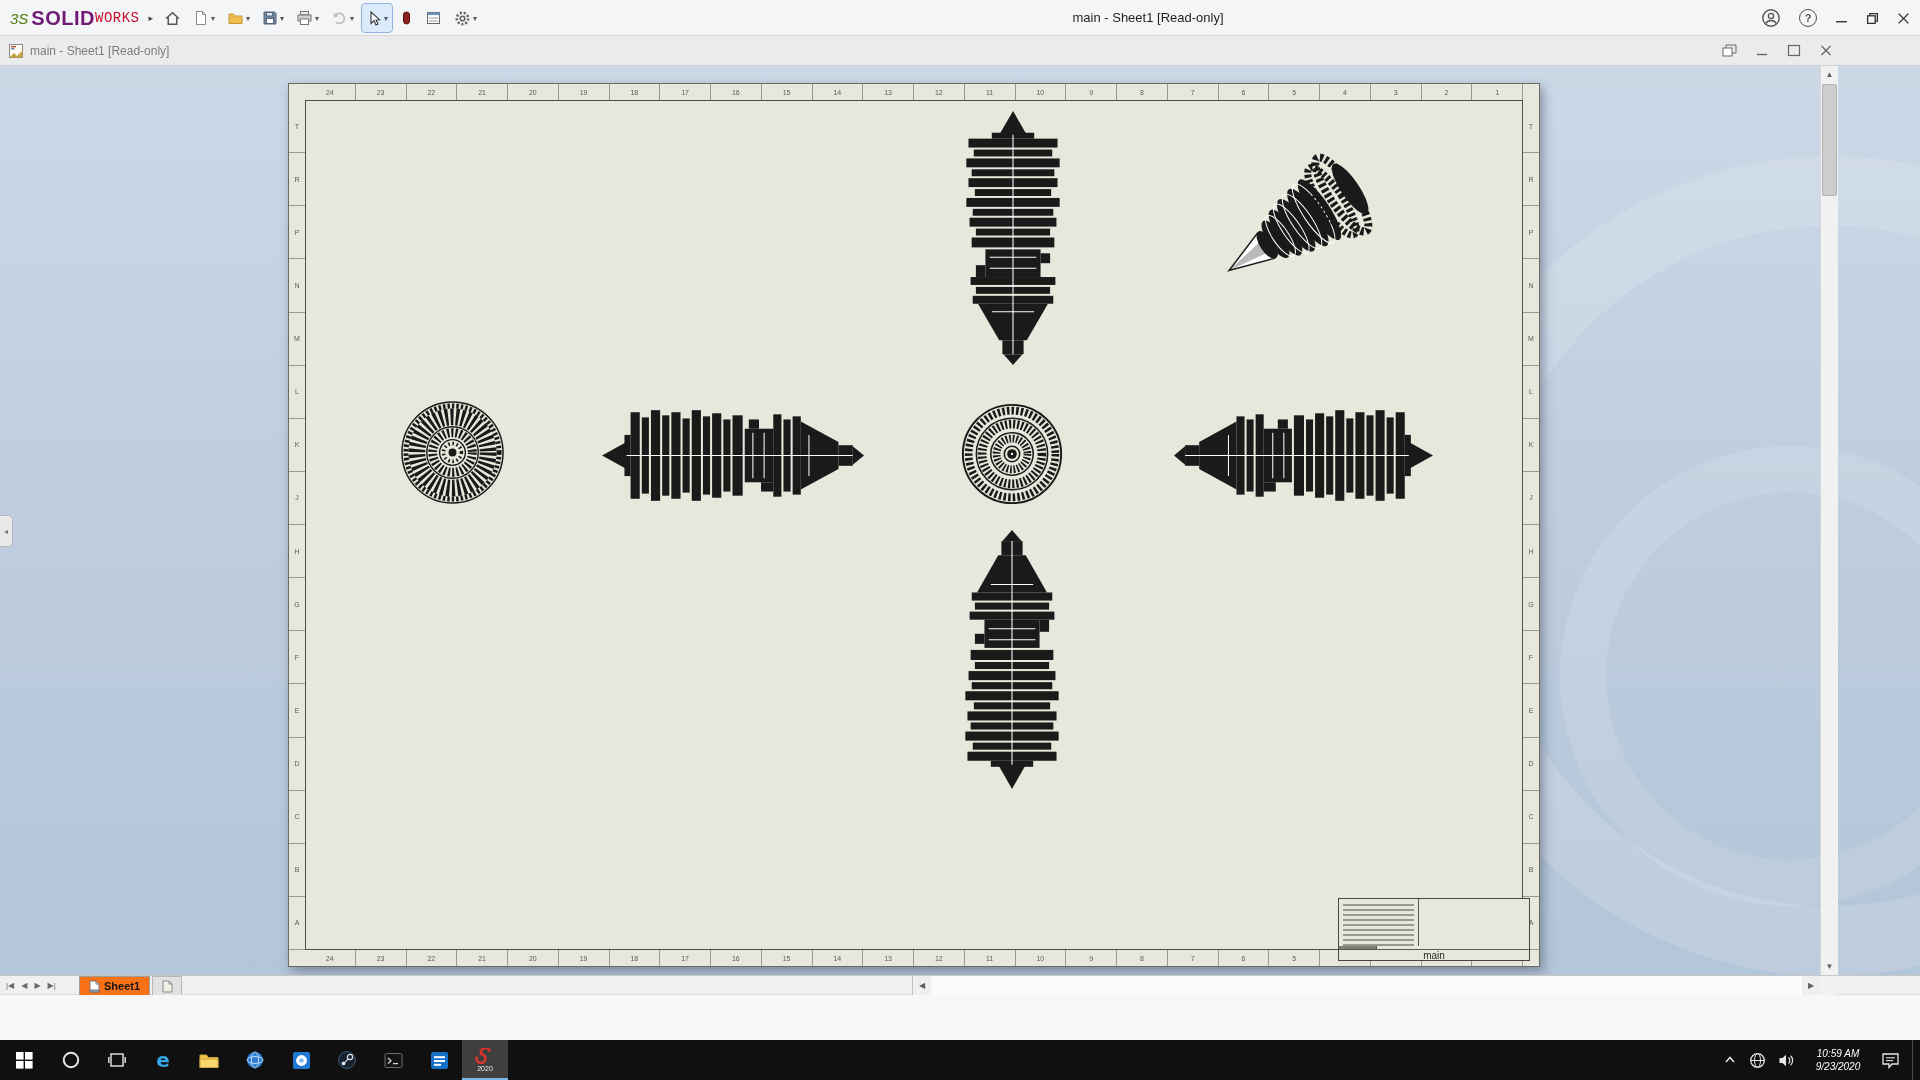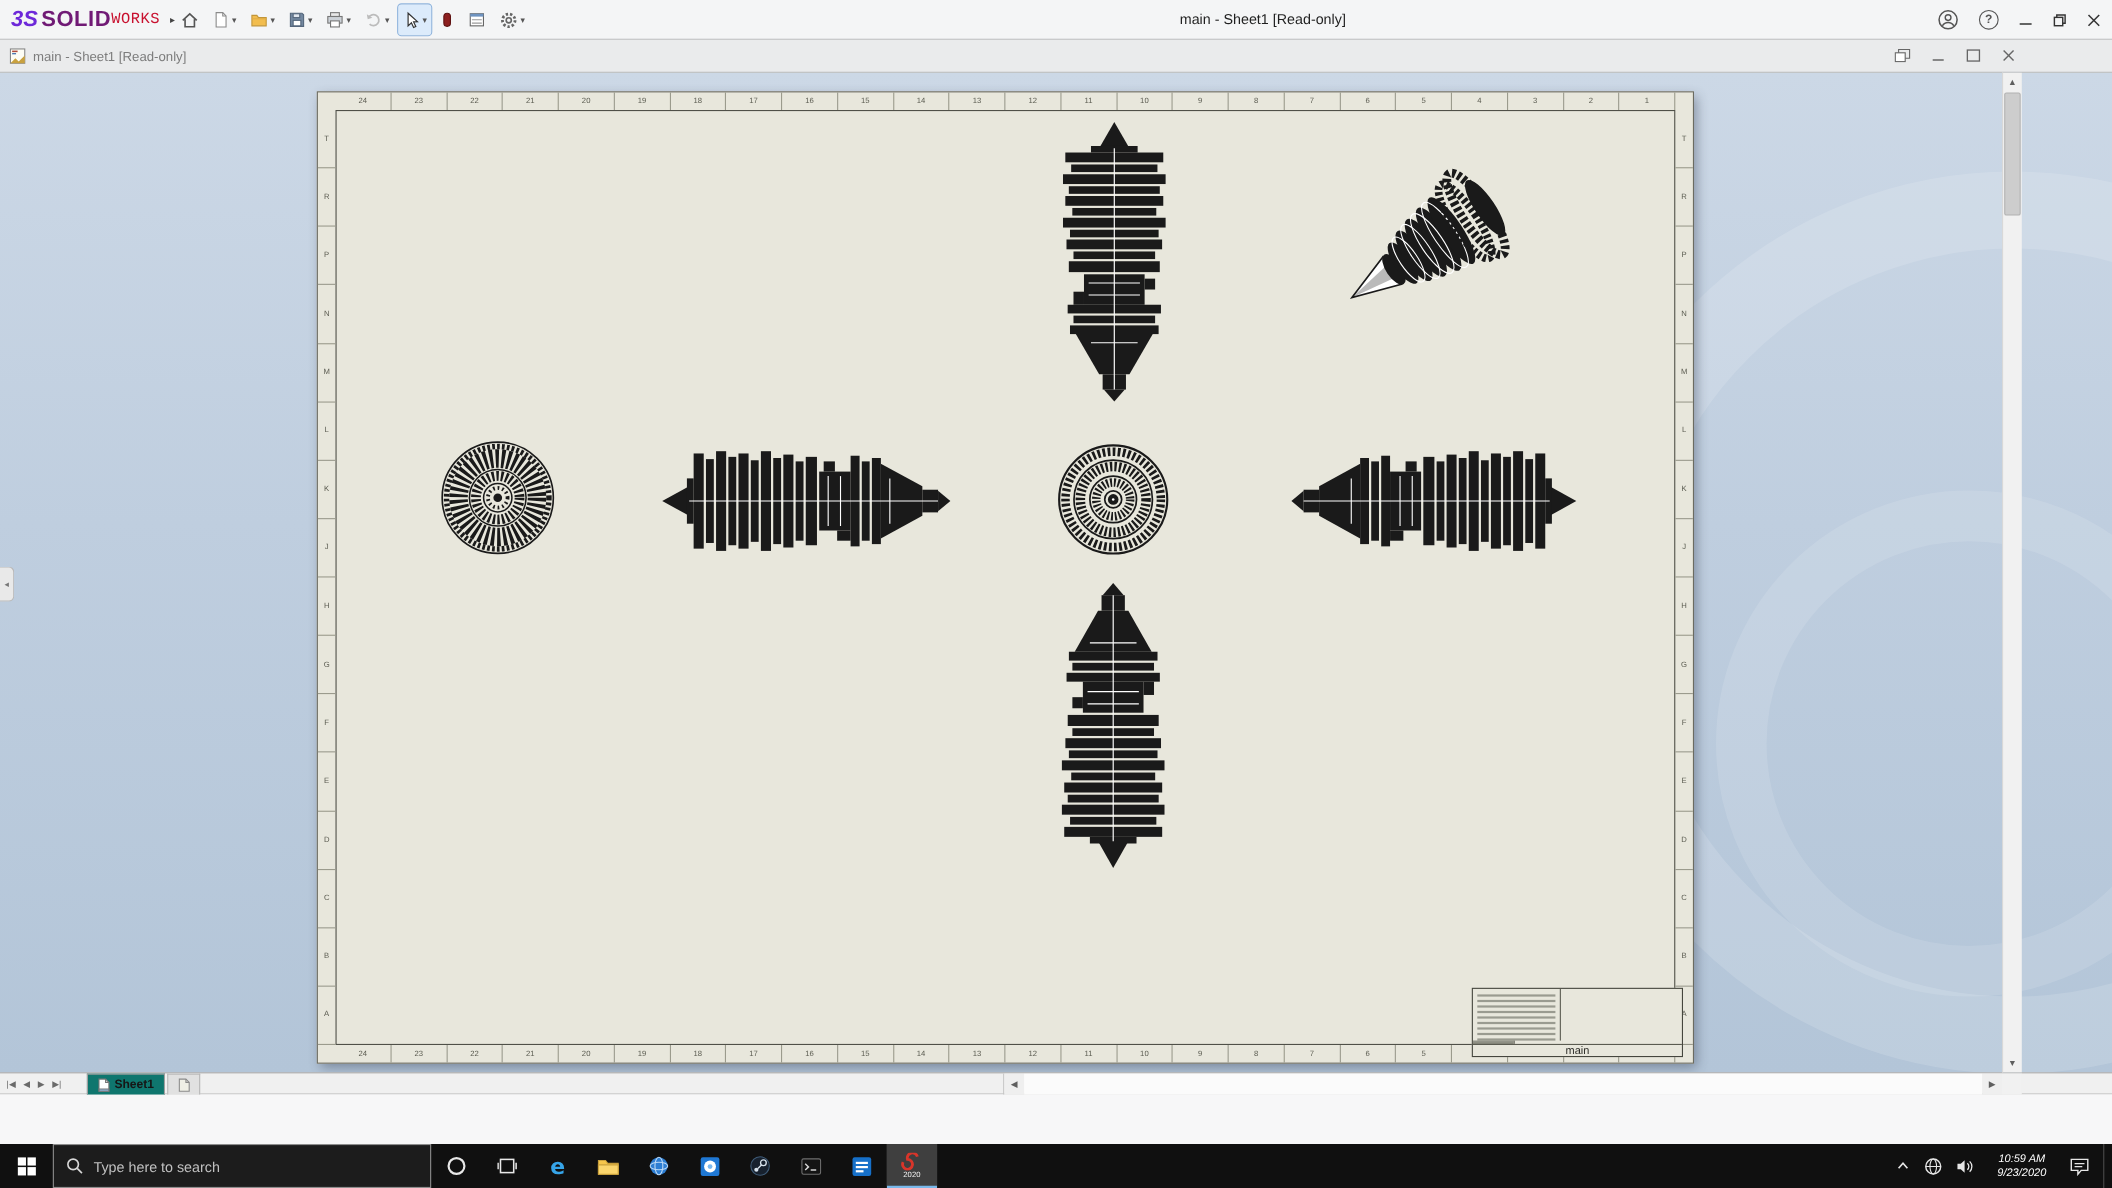--- a/index.html
+++ b/index.html
@@ -1,21 +1,21 @@
 <!DOCTYPE html>
 <html><head>
 <meta charset="utf-8">
 <style>
   * { box-sizing: border-box; margin: 0; padding: 0; }
   html,body { width:1920px; height:1080px; overflow:hidden; font-family:"Liberation Sans", sans-serif; background:#000; }
 
   
   .titlebar { position:absolute; left:0; top:0; width:1920px; height:36px; background:#f4f5f6; border-bottom:1px solid #d4d6d8; z-index:50; }
   .logo { position:absolute; left:10px; top:0; height:36px; display:flex; align-items:center; gap:3px; }
-  .logo .mark { color:#6d28d9; font-weight:bold; font-style:italic; font-size:20px; }
+  .logo .mark { color:#4d7c0f; font-weight:normal; font-style:italic; font-size:15px; }
   .logo .solid { color:#701a75; font-weight:bold; font-size:20px; letter-spacing:.5px; }
   .logo .works { color:#c8102e; font-weight:normal; font-size:14px; letter-spacing:.5px; margin-left:-3px;font-family:Liberation Mono, monospace; }
   .logo .exp { color:#444; font-size:9px; margin-left:6px; }
   .tool-strip { position:absolute; left:160px; top:0; height:36px; display:flex; align-items:center; gap:4px; }
   .tbtn { height:28px; padding:0 4px; display:flex; align-items:center; border-radius:3px; }
   .tbtn.selected { background:#dcebfb; outline:1px solid #8fb4dd; }
   .caret { font-size:8px; color:#555; margin-left:2px; }
   .app-title { position:absolute; left:1148px; top:0; transform:translateX(-50%); height:36px; line-height:36px; font-size:13px; color:#1f1f1f; white-space:nowrap; }
   .win-controls { position:absolute; right:10px; top:0; height:36px; display:flex; align-items:center; gap:18px; }
   .helpbtn { width:18px; height:18px; border:1.4px solid #555; border-radius:50%; color:#555; font-size:11px; font-weight:bold; display:flex; align-items:center; justify-content:center; }
@@ -63,21 +63,21 @@
   
   .vscroll { position:absolute; right:82px; top:66px; width:18px; height:909px; background:#f1f1f1; border-left:1px solid #d8d8d8; z-index:30; }
   .vscroll .sbtn { height:17px; text-align:center; font-size:8px; color:#5f5f5f; line-height:17px; }
   .vscroll .sbtn.down { position:absolute; bottom:0; left:0; right:0; }
   .vscroll .thumb { position:absolute; left:1px; right:1px; top:18px; height:112px; background:#cdcdcd; border:1px solid #b2b2b2; border-radius:2px; }
 
   
   .tabrow { position:absolute; left:0; top:975px; width:1920px; height:19px; background:#f0f0f0; border-top:1px solid #c6c6c6; z-index:30; }
   .nav { position:absolute; left:0; top:0; height:19px; display:flex; align-items:center; gap:7px; padding:0 6px; }
   .nav span { font-size:8px; color:#6a6a6a; }
-  .tab-sheet { position:absolute; left:79px; top:0; height:19px; display:flex; align-items:center; gap:4px; background:#0f766e; border:1px solid #9f9f9f; border-bottom:none; padding:0 9px; }
+  .tab-sheet { position:absolute; left:79px; top:0; height:19px; display:flex; align-items:center; gap:4px; background:#f97316; border:1px solid #9f9f9f; border-bottom:none; padding:0 9px; }
   .tab-sheet .lbl { font-size:11px; font-weight:bold; color:#161616; }
   .tab-add { position:absolute; left:152px; top:0; height:19px; width:30px; background:#e1e1e1; border:1px solid #b8b8b8; border-bottom:none; display:flex; align-items:center; justify-content:center; }
   .hscroll { position:absolute; left:912px; top:0; width:908px; height:19px; border-left:1px solid #c2c2c2; display:flex; }
   .hscroll .sbtn { width:18px; text-align:center; font-size:8px; color:#5f5f5f; line-height:19px; background:#efefef; }
   .hscroll .track { flex:1; background:#fbfbfb; }
   .corner { position:absolute; right:82px; width:18px; height:19px; background:#f1f1f1; }
 
   .statusbar { position:absolute; left:0; top:994px; width:1920px; height:46px; background:#f7f7f8; border-top:1px solid #dddddd; z-index:25; }
 
   
@@ -496,27 +496,20 @@
 
 <div class="taskbar">
   <div class="startbtn">
     <svg width="17" height="17" viewBox="0 0 17 17">
         <rect x="0" y="0" width="7.6" height="7.6" fill="#fff"></rect>
         <rect x="9" y="0" width="7.6" height="7.6" fill="#fff"></rect>
         <rect x="0" y="9" width="7.6" height="7.6" fill="#fff"></rect>
         <rect x="9" y="9" width="7.6" height="7.6" fill="#fff"></rect>
       </svg>
   </div>
-  <div class="searchbox">
-    <svg width="16" height="16" viewBox="0 0 16 16">
-        <circle cx="6.5" cy="6.5" r="4.8" fill="none" stroke="#d8d8d8" stroke-width="1.5"></circle>
-        <line x1="10.2" y1="10.2" x2="14.5" y2="14.5" stroke="#d8d8d8" stroke-width="1.5"></line>
-      </svg>
-    <input placeholder="Type here to search" style="">
-  </div>
   <div class="tbi">
     <svg width="20" height="20" viewBox="0 0 20 20">
         <circle cx="10" cy="10" r="7.2" fill="none" stroke="#e8e8e8" stroke-width="2"></circle>
       </svg>
   </div>
   <div class="tbi">
     <svg width="18" height="18" viewBox="0 0 18 18">
         <rect x="3" y="3" width="12" height="12" fill="none" stroke="#e8e8e8" stroke-width="1.4"></rect>
         <line x1="0.8" y1="6" x2="0.8" y2="12" stroke="#e8e8e8" stroke-width="1.4"></line>
         <line x1="17.2" y1="6" x2="17.2" y2="12" stroke="#e8e8e8" stroke-width="1.4"></line>

